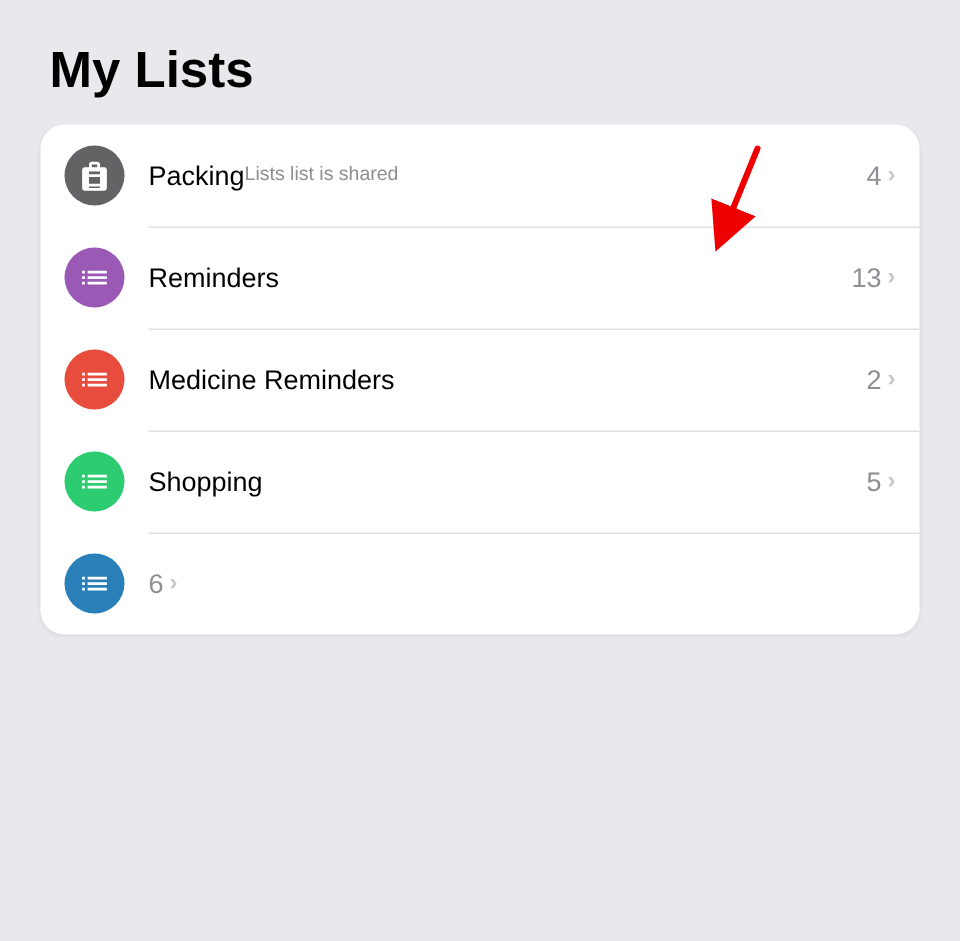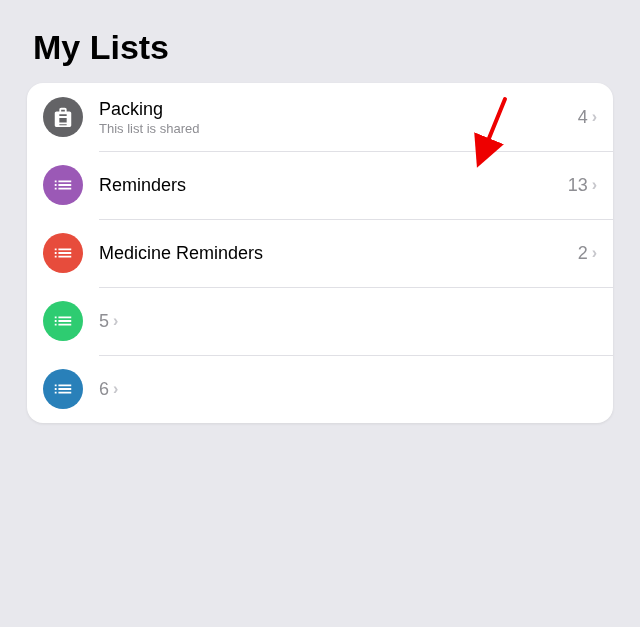--- a/index.html
+++ b/index.html
@@ -65,21 +65,21 @@
 
     .icon-circle svg {
       width: 22px;
       height: 22px;
       fill: white;
     }
 
     .item-text {
       flex: 1;
       display: flex;
-      flex-direction: column;
+      flex-direction: row;
     }
 
     .item-name {
       font-size: 18px;
       font-weight: 400;
       color: #000;
     }
 
     .item-subtitle {
       font-size: 13px;
@@ -128,21 +128,21 @@
   <div class="list-card">
 
     <div class="list-item">
       <div class="icon-circle" style="background-color: #636366;">
         <svg viewBox="0 0 24 24">
           <path d="M16 6V4c0-1.1-.9-2-2-2h-4C8.9 2 8 2.9 8 4v2H5c-1.1 0-2 .9-2 2v13c0 1.1.9 2 2 2h14c1.1 0 2-.9 2-2V8c0-1.1-.9-2-2-2h-3zm-6-2h4v2h-4V4zm6 17H8v-1h8v1zm0-3H8v-5h8v5zm0-7H8V9h8v2z"></path>
         </svg>
       </div>
       <div class="item-text">
         <span class="item-name">Packing</span>
-        <span class="item-subtitle">This list is shared</span>
+        <span class="item-subtitle">Lists list is shared</span>
       </div>
       <div class="item-meta">
         <span class="item-count">4</span>
         <span class="chevron">›</span>
       </div>
     </div>
 
     <div class="list-item reminders-row">
 
       <svg class="red-arrow" viewBox="0 0 80 80">
@@ -182,20 +182,23 @@
         <span class="chevron">›</span>
       </div>
     </div>
 
     <div class="list-item">
       <div class="icon-circle" style="background-color: #2ecc71;">
         <svg viewBox="0 0 24 24">
           <path d="M3 13h2v-2H3v2zm0 4h2v-2H3v2zm0-8h2V7H3v2zm4 4h14v-2H7v2zm0 4h14v-2H7v2zM7 7v2h14V7H7z"></path>
         </svg>
       </div>
+      <div class="item-text">
+        <span class="item-name">Shopping</span>
+      </div>
       <div class="item-meta">
         <span class="item-count">5</span>
         <span class="chevron">›</span>
       </div>
     </div>
 
     <div class="list-item">
       <div class="icon-circle" style="background-color: #2980b9;">
         <svg viewBox="0 0 24 24">
           <path d="M3 13h2v-2H3v2zm0 4h2v-2H3v2zm0-8h2V7H3v2zm4 4h14v-2H7v2zm0 4h14v-2H7v2zM7 7v2h14V7H7z"></path>

